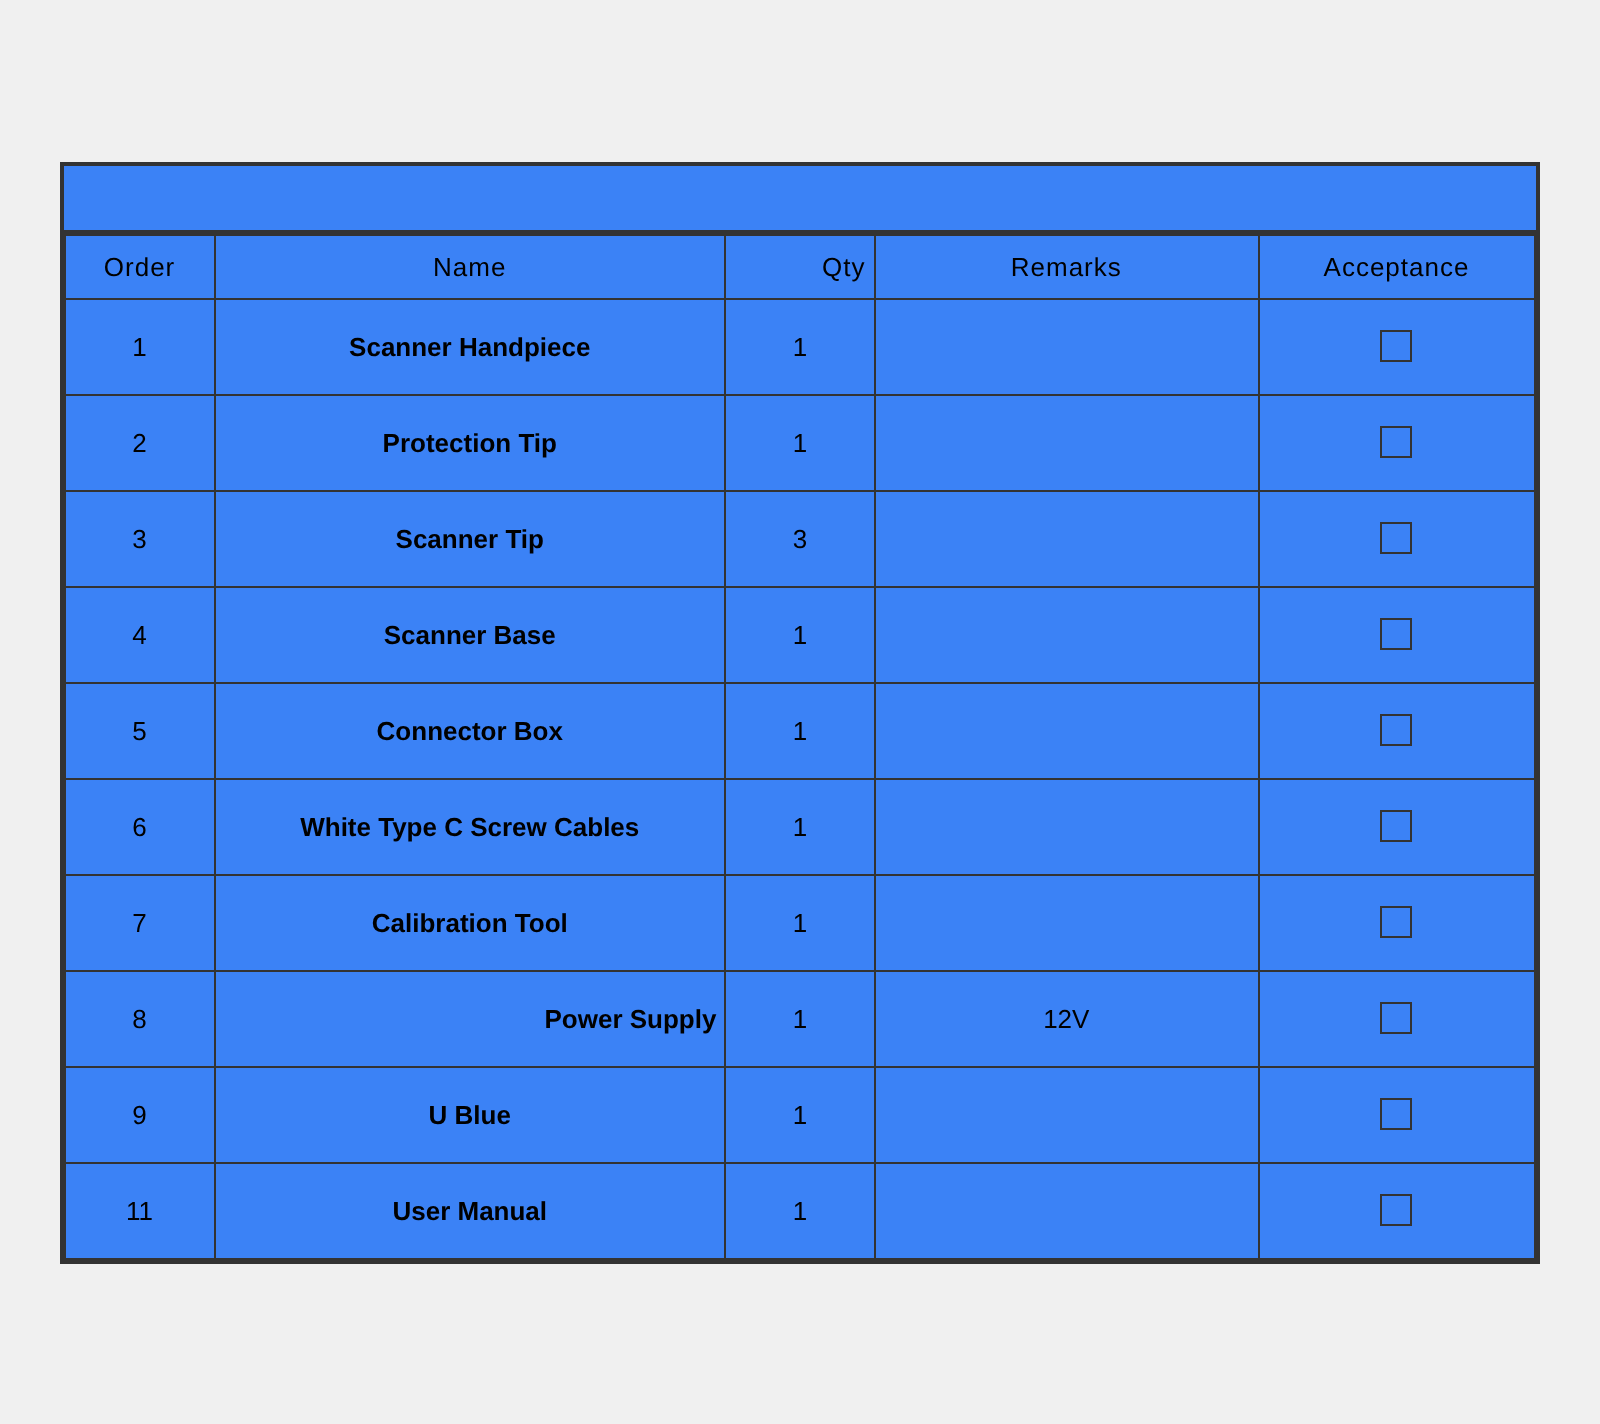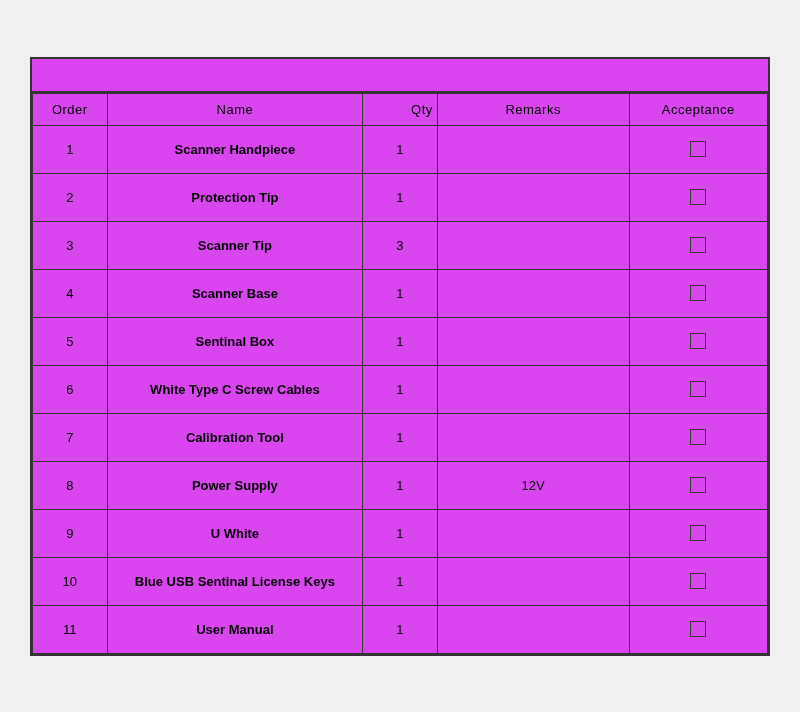--- a/index.html
+++ b/index.html
@@ -11,21 +11,21 @@
     body {
       background: #f0f0f0;
       display: flex;
       justify-content: center;
       align-items: center;
       min-height: 712px;
       font-family: Arial, sans-serif;
     }
 
     .checklist-container {
-      background: #d946ef;
+      background: #3b82f6;
       border: 2px solid #333;
       width: 740px;
       padding: 0;
     }
 
     .checklist-title {
       text-align: center;
       font-size: 20px;
       font-weight: bold;
       padding: 16px 10px;
@@ -107,56 +107,49 @@
         </tr>
         <tr>
           <td>4</td>
           <td style="font-weight: bold; margin-left: 48px;">Scanner Base</td>
           <td>1</td>
           <td></td>
           <td class="checkbox-cell"><span class="checkbox-box"></span></td>
         </tr>
         <tr>
           <td>5</td>
-          <td style="font-weight: bold;">Sentinal Box</td>
+          <td style="font-weight: bold;">Connector Box</td>
           <td>1</td>
           <td></td>
           <td class="checkbox-cell"><span class="checkbox-box"></span></td>
         </tr>
         <tr>
           <td>6</td>
           <td style="font-weight: bold;">White Type C Screw Cables</td>
           <td>1</td>
           <td></td>
           <td class="checkbox-cell"><span class="checkbox-box"></span></td>
         </tr>
         <tr>
           <td>7</td>
           <td style="font-weight: bold;">Calibration Tool</td>
           <td>1</td>
           <td></td>
           <td class="checkbox-cell"><span class="checkbox-box"></span></td>
         </tr>
         <tr>
           <td>8</td>
-          <td style="font-weight: bold;">Power Supply</td>
+          <td style="font-weight: bold; text-align: right;">Power Supply</td>
           <td>1</td>
           <td>12V</td>
           <td class="checkbox-cell"><span class="checkbox-box"></span></td>
         </tr>
         <tr>
           <td>9</td>
-          <td style="font-weight: bold;">U White</td>
-          <td>1</td>
-          <td></td>
-          <td class="checkbox-cell"><span class="checkbox-box"></span></td>
-        </tr>
-        <tr>
-          <td>10</td>
-          <td style="font-weight: bold;">Blue USB Sentinal License Keys</td>
+          <td style="font-weight: bold;">U Blue</td>
           <td>1</td>
           <td></td>
           <td class="checkbox-cell"><span class="checkbox-box"></span></td>
         </tr>
         <tr>
           <td>11</td>
           <td style="font-weight: bold;">User Manual</td>
           <td>1</td>
           <td></td>
           <td class="checkbox-cell"><span class="checkbox-box"></span></td>

